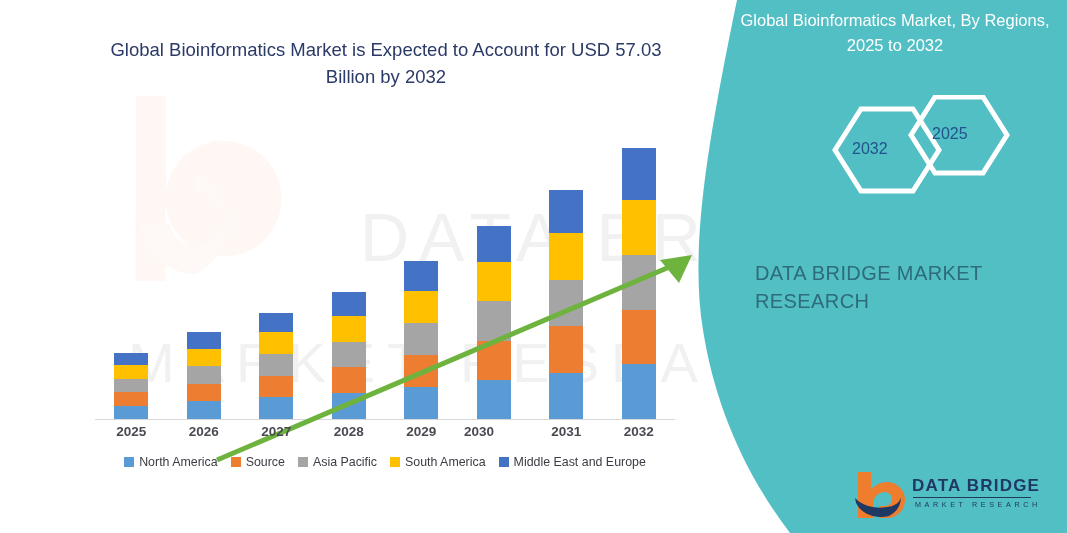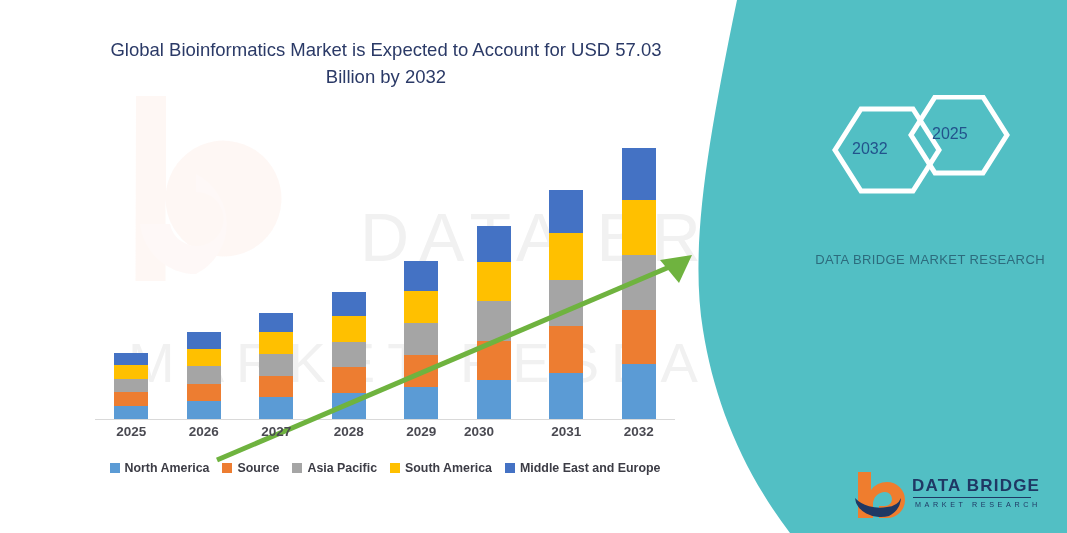--- a/index.html
+++ b/index.html
@@ -40,22 +40,22 @@
     position:absolute;top:0;width:60px;text-align:center;
     font-size:13.5px;font-weight:bold;color:#4a4a52;
   }
 
   
   .arrow{position:absolute;left:95px;top:120px;width:580px;height:300px;pointer-events:none;}
 
   
   .legend{
     position:absolute;left:95px;top:455px;width:580px;height:20px;
-    display:flex;align-items:flex-end;justify-content:center;gap:13px;
-    font-size:12.4px;font-weight:bold;color:#3c3c45;
+    display:flex;align-items:flex-start;justify-content:center;gap:13px;
+    font-size:12.4px;font-weight:normal;color:#3c3c45;
   }
   .lg-item{display:flex;align-items:center;gap:5px;white-space:nowrap;}
   .sw{width:10px;height:10px;display:inline-block;}
 
   
   .footer{
     position:absolute;left:0;top:506px;width:690px;height:22px;
     font-family:"Liberation Serif", serif;font-size:9.6px;color:#3a3a3a;
   }
   .footer .f1{position:absolute;left:86px;top:0;white-space:nowrap;}
@@ -64,22 +64,22 @@
   
   .panel{position:absolute;left:0;top:0;width:1067px;height:533px;pointer-events:none;}
   .panel-content{position:absolute;left:735px;top:0;width:332px;height:533px;}
   .panel-title{
     position:absolute;left:-5px;top:8px;width:330px;text-align:center;
     color:#ffffff;font-size:16.5px;line-height:25px;font-weight:400;
   }
   .hexwrap{position:absolute;left:80px;top:95px;width:220px;height:110px;}
   .hexlabel{position:absolute;color:#22538c;font-size:16px;font-weight:400;}
   .brand{
-    position:absolute;left:20px;top:246px;width:290px;text-align:right;
-    color:#2d6b7d;font-size:13px;line-height:28px;font-weight:400;
+    position:absolute;left:20px;top:259px;width:290px;text-align:left;
+    color:#2d6b7d;font-size:20px;line-height:28px;font-weight:400;
     letter-spacing:.4px;
   }
   .logo{position:absolute;left:120px;top:468px;width:200px;height:56px;}
   .logo-txt1{
     position:absolute;left:57px;top:8px;color:#1f3864;font-size:17px;
     font-weight:bold;letter-spacing:1.2px;
   }
   .logo-rule{position:absolute;left:58px;top:29px;width:118px;height:1px;background:#1f3864;}
   .logo-txt2{
     position:absolute;left:60px;top:32px;color:#1f3864;font-size:7.2px;
@@ -199,20 +199,21 @@
         <span>Middle East and Europe</span>
       </div>
     </div>
 
 
   <svg class="panel" viewBox="0 0 1067 533" aria-hidden="true">
     <path d="M737 0 C706 150 690 250 703 330 C714 400 742 470 790 533 L1067 533 L1067 0 Z" fill="#52bfc4"></path>
   </svg>
 
   <div class="panel-content">
+    <div class="panel-title">Global Bioinformatics Market, By Regions, 2025 to 2032</div>
 
     <div class="hexwrap">
       <svg width="220" height="110" viewBox="0 0 220 110" aria-hidden="true">
         <polygon points="20,55 46,14 98,14 124,55 98,96 46,96" fill="none" stroke="#ffffff" stroke-width="5"></polygon>
         <polygon points="96,40 120,2 168,2 192,40 168,78 120,78" fill="none" stroke="#ffffff" stroke-width="5"></polygon>
       </svg>
       <div class="hexlabel" style="left:37px;top:45px;">2032</div>
       <div class="hexlabel" style="left:117px;top:30px;">2025</div>
     </div>
 

